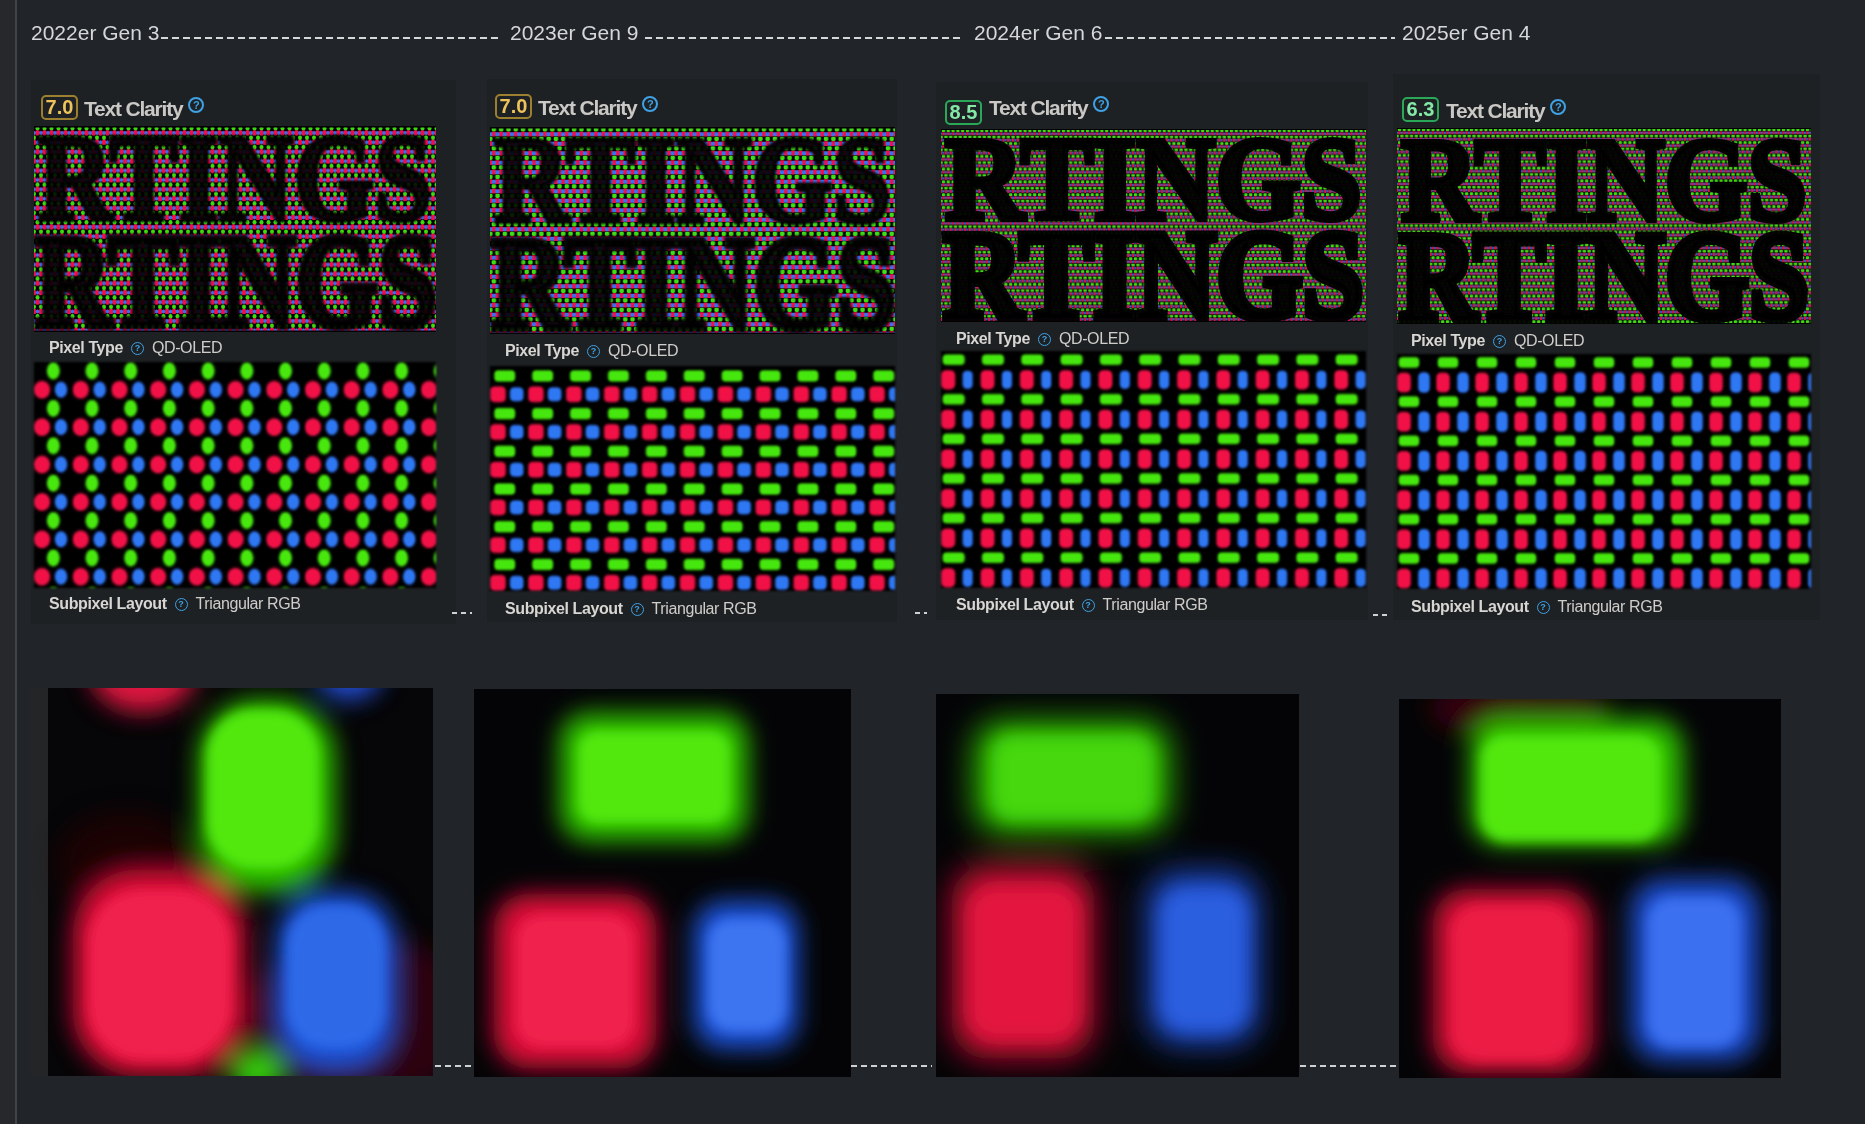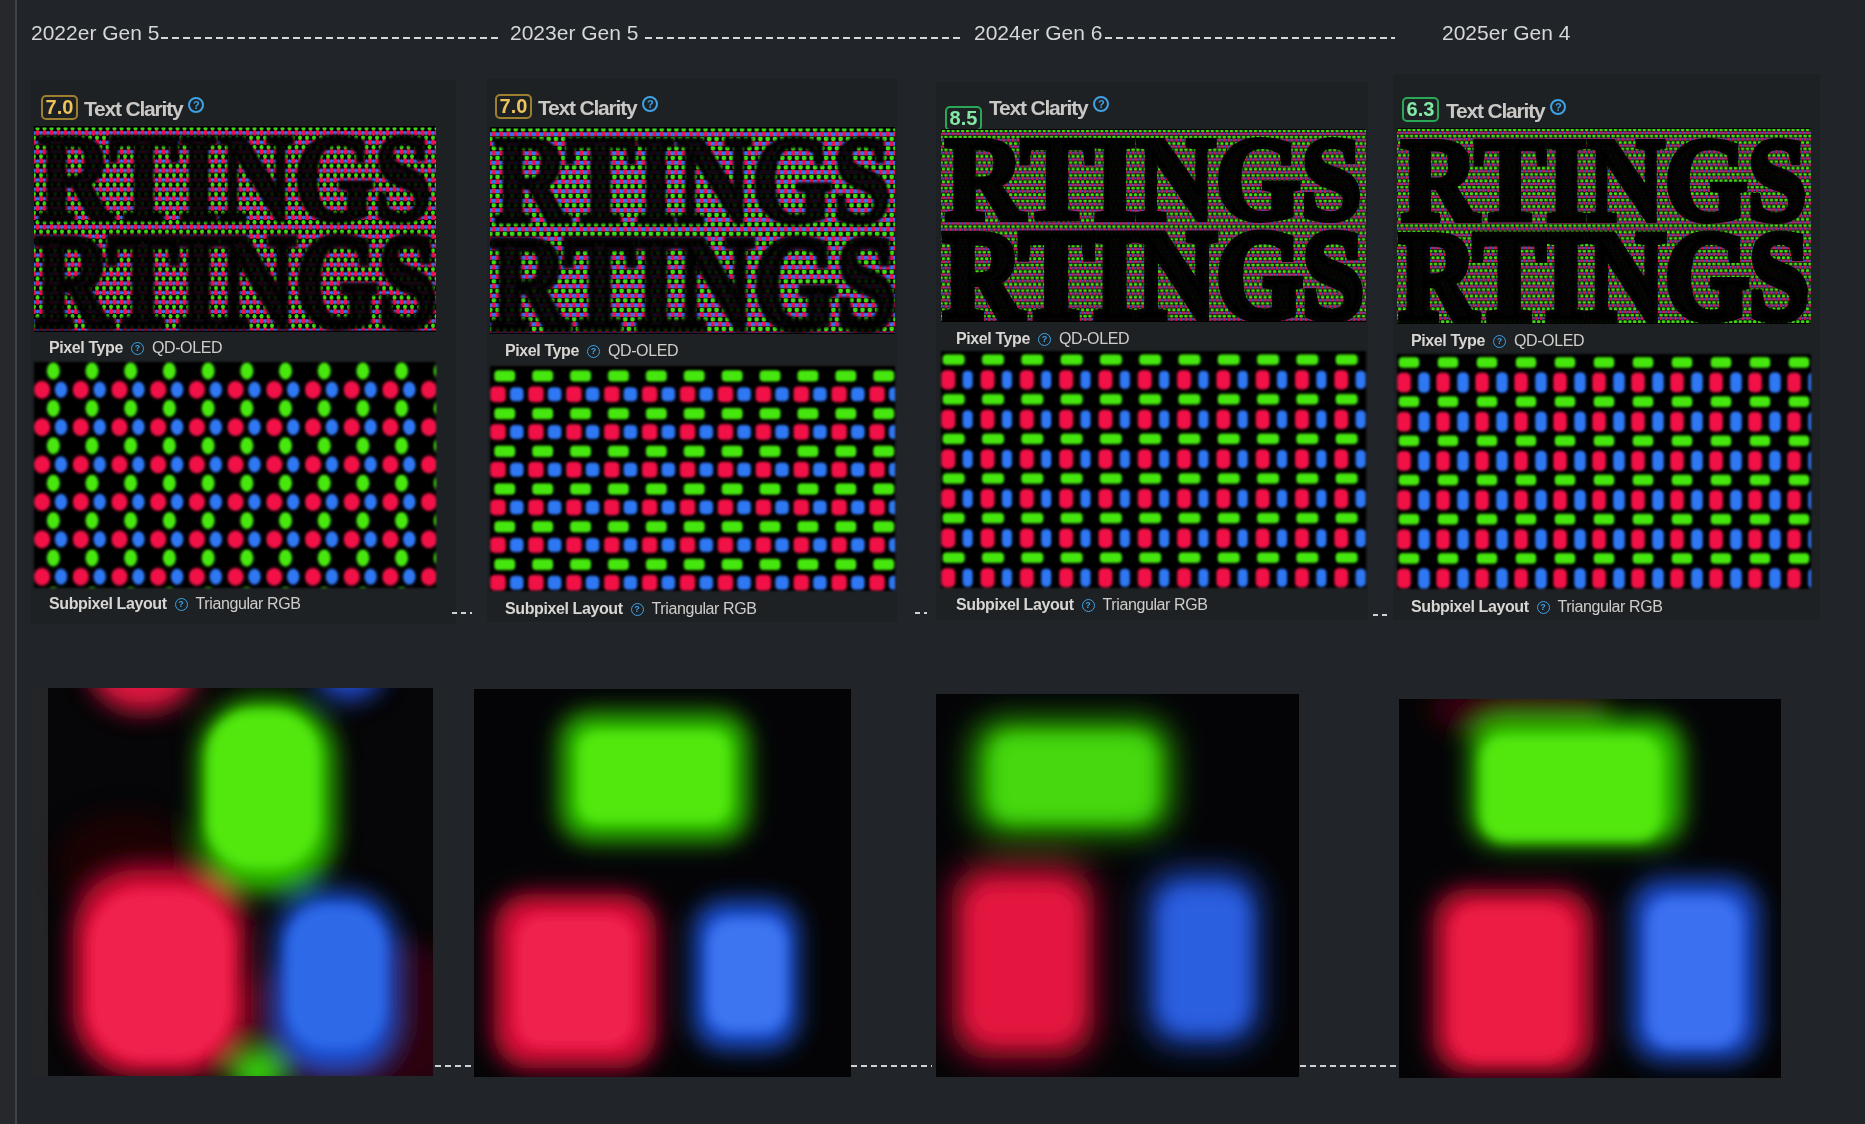--- a/index.html
+++ b/index.html
@@ -18,27 +18,27 @@
   .lbl .q{width:13px;height:13px;border-width:1.5px;font-size:9px;line-height:10px;margin:0 8px}
   .mdash{position:absolute;top:612px;height:2px;background:repeating-linear-gradient(90deg,#cfd2d4 0 5px,transparent 5px 9px)}
   .bdash{position:absolute;top:1065px;height:2px;background:repeating-linear-gradient(90deg,#cfd2d4 0 6px,transparent 6px 10px)}
 </style>
 </head>
 <body>
 
 <div class="abs" style="left:0;top:0;width:15px;height:1124px;background:#26282b"></div>
 <div class="abs" style="left:15px;top:0;width:2px;height:1124px;background:#3f444a"></div>
 
-<div class="hdr" style="left:31px">2022er Gen 5</div>
+<div class="hdr" style="left:31px">2022er Gen 3</div>
 <div class="hdash" style="left:161px;width:341px"></div>
-<div class="hdr" style="left:510px">2023er Gen 5</div>
+<div class="hdr" style="left:510px">2023er Gen 9</div>
 <div class="hdash" style="left:645px;width:316px"></div>
 <div class="hdr" style="left:974px">2024er Gen 6</div>
 <div class="hdash" style="left:1105px;width:290px"></div>
-<div class="hdr" style="left:1442px">2025er Gen 4</div>
+<div class="hdr" style="left:1402px">2025er Gen 4</div>
 
 <svg width="0" height="0" style="position:absolute">
 <defs>
 
 <pattern id="t1" width="7" height="18.8" patternUnits="userSpaceOnUse">
   <rect width="7" height="18.8" fill="#020203"></rect>
   <ellipse cx="3.5" cy="2.3" rx="2" ry="2.3" fill="#3edd10"></ellipse>
   <ellipse cx="3.5" cy="7" rx="2.5" ry="2.7" fill="#f30f4a"></ellipse>
   <ellipse cx="0" cy="7" rx="1.7" ry="2" fill="#3373f3"></ellipse>
         <ellipse cx="7" cy="7" rx="1.7" ry="2" fill="#3373f3"></ellipse>
@@ -168,21 +168,21 @@
   </g>
 </svg>
 <div class="lbl" style="left:505px;top:342px"><b>Pixel Type</b><span class="q">?</span>QD-OLED</div>
 <svg class="abs" style="left:490px;top:366px;filter:blur(0.8px)" width="405" height="225">
   <rect width="405" height="225" fill="#000"></rect>
   <rect width="405" height="225" fill="url(#s2)"></rect>
 </svg>
 <div class="lbl" style="left:505px;top:600px"><b>Subpixel Layout</b><span class="q">?</span>Triangular RGB</div>
 
 <div class="card" style="left:936px;top:82px;width:432px;height:538px"></div>
-<div class="badge green" style="left:945px;top:106px">8.5</div>
+<div class="badge green" style="left:945px;top:100px">8.5</div>
 <div class="tc" style="left:989px;top:96px">Text Clarity<span class="q">?</span></div>
 <svg class="abs" style="left:941px;top:129px" width="425" height="193">
   <rect width="425" height="193" fill="#030304"></rect>
   <rect x="0" y="1" width="425" height="191" fill="url(#t3)"></rect>
   <g fill="#000" fill-opacity="0.95" stroke="#000" stroke-opacity="0.95" filter="url(#b04)" font-family="Liberation Serif" font-weight="bold">
     <text x="4" y="90" font-size="118" textLength="417" lengthAdjust="spacingAndGlyphs" stroke-width="6">RTINGS</text>
     <text x="2" y="189" font-size="126" textLength="421" lengthAdjust="spacingAndGlyphs" stroke-width="8">RTINGS</text>
   </g>
 </svg>
 <div class="lbl" style="left:956px;top:330px"><b>Pixel Type</b><span class="q">?</span>QD-OLED</div>

